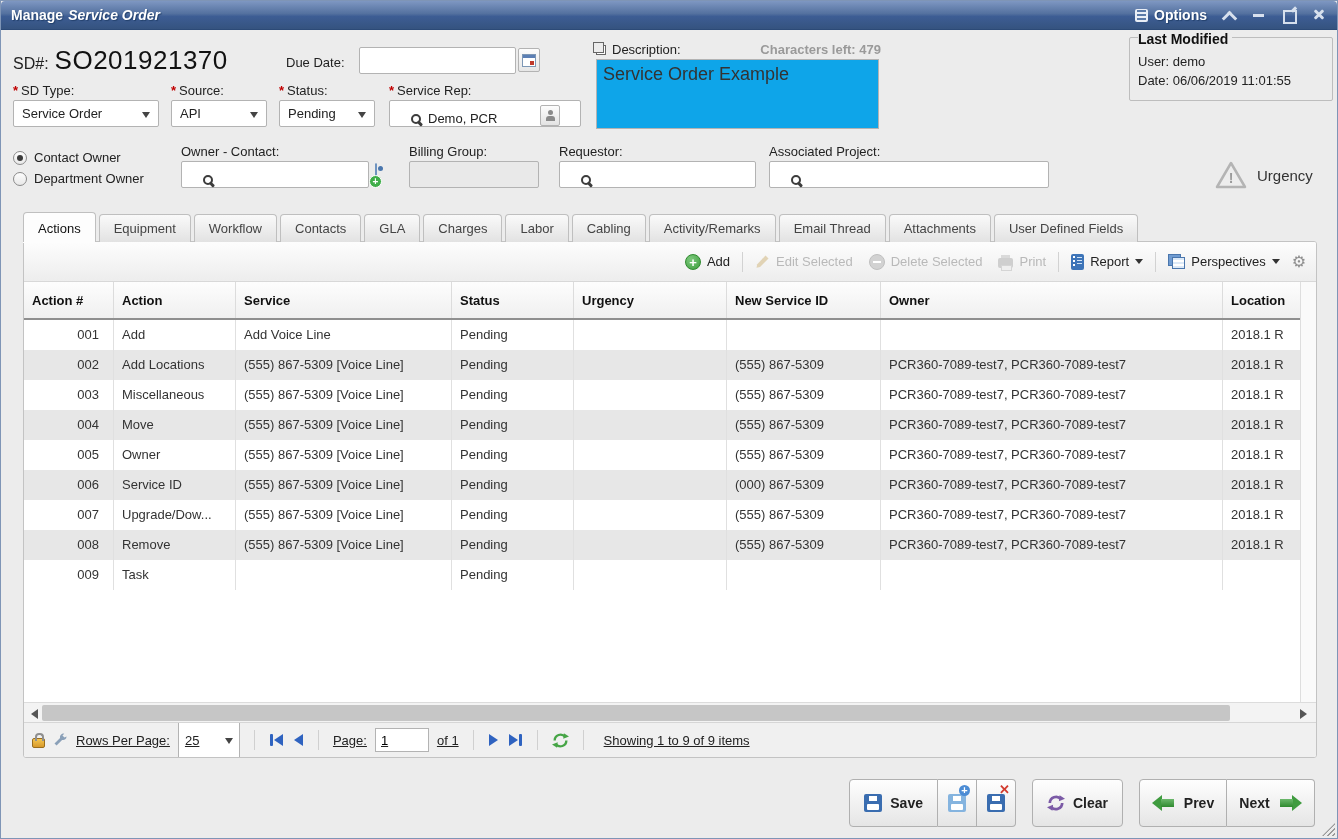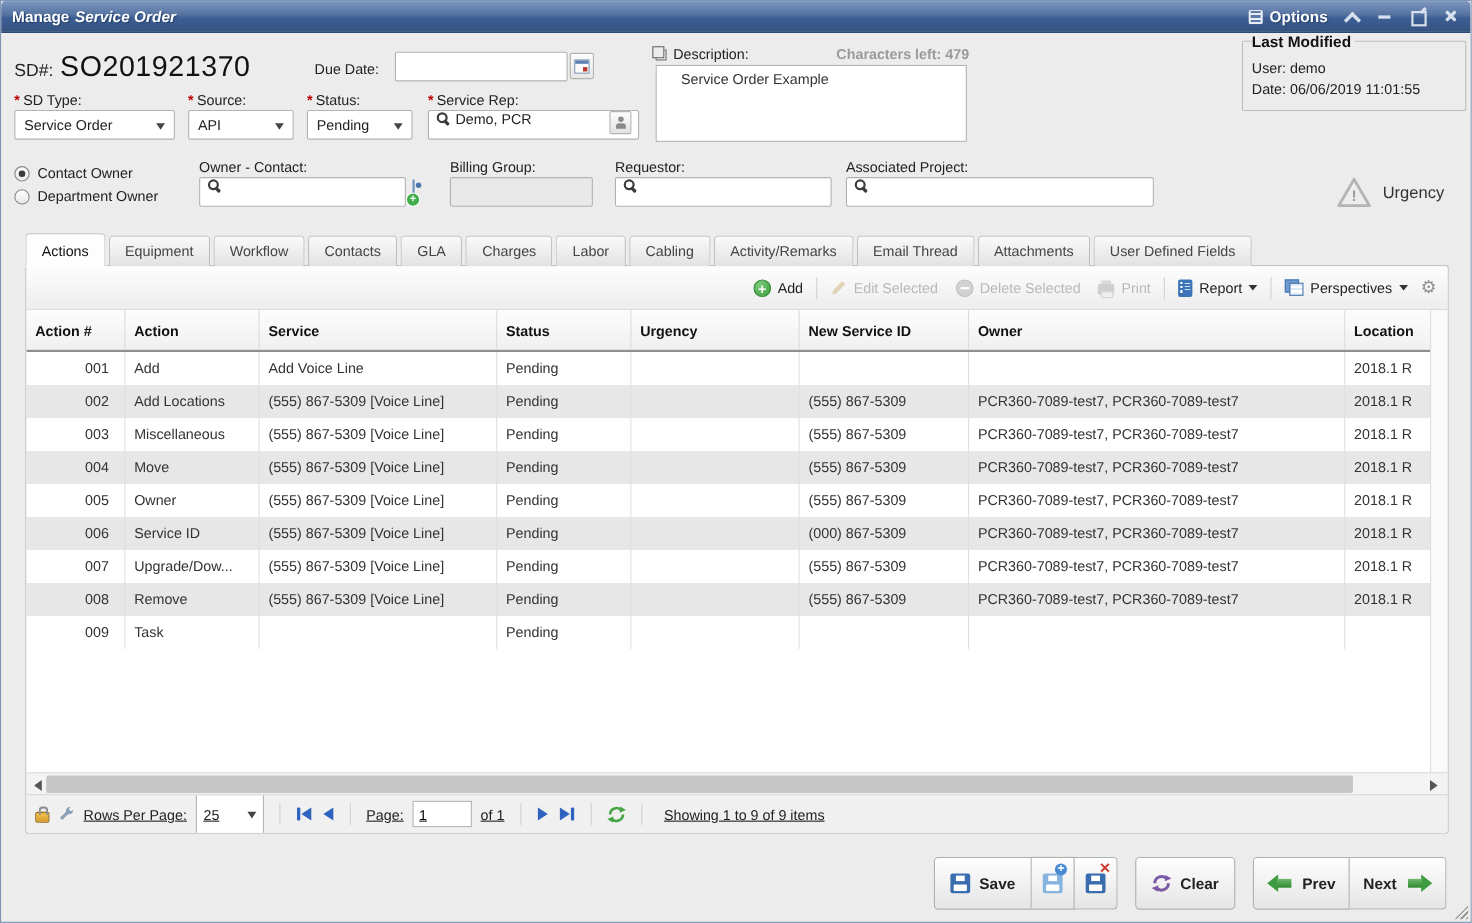--- a/index.html
+++ b/index.html
@@ -26,21 +26,21 @@
   .min-ic::before { content:""; position:absolute; left:2px; top:7px; width:11px; height:3px; background:#dfe7f2; }
   .pop-ic::before { content:""; position:absolute; left:2px; top:3px; width:10px; height:10px; border:2px solid #dfe7f2; }
   .pop-ic::after  { content:""; position:absolute; right:0px; top:1px; width:6px; height:3px; background:#dfe7f2; transform:rotate(-45deg); }
   .close-ic::before, .close-ic::after { content:""; position:absolute; left:2px; top:6px; width:12px; height:3px; background:#dfe7f2; border-radius:1px; }
   .close-ic::before { transform:rotate(45deg); } .close-ic::after { transform:rotate(-45deg); }
 
   
   .label { font-size:13px; color:#222; }
   .req { color:#c00000; font-weight:bold; margin-right:3px; }
   .tinput { background:#fff; border:1px solid #b3b3b3; border-radius:2px; height:27px; font-size:13px; color:#333;
-    padding:0 6px; display:flex; align-items:flex-start; gap:5px; }
+    padding:0 20px; display:flex; align-items:flex-end; gap:5px; }
   .tinput input { border:none; outline:none; flex:1; font-size:13px; font-family:inherit; background:transparent; min-width:0; }
   .fselect { background:#fff; border:1px solid #b3b3b3; border-radius:2px; height:27px; font-size:13px; color:#222;
     display:flex; align-items:center; padding:0 8px; cursor:pointer; }
   .fselect .car { margin-left:auto; width:0; height:0; border:4px solid transparent; border-top:6px solid #444; position:relative; top:3px; }
   .mag { width:13px; height:13px; position:relative; display:inline-block; flex:none; }
   .mag::before { content:""; position:absolute; width:6px; height:6px; border:2px solid #3c3c3c; border-radius:50%; left:1px; top:1px; }
   .mag::after { content:""; position:absolute; width:6px; height:2.5px; background:#3c3c3c; transform:rotate(45deg); left:7px; top:9px; border-radius:1px; }
 
   .sd-block { position:absolute; left:12px; top:44px; display:flex; align-items:baseline; gap:6px; }
   .sd-label { font-size:16px; color:#222; }
@@ -51,22 +51,22 @@
   .cal-btn { position:absolute; left:517px; top:47px; width:22px; height:24px; background:linear-gradient(#fdfdfd,#e6e6e6);
     border:1px solid #b3b3b3; border-radius:2px; display:flex; align-items:center; justify-content:center; cursor:pointer; }
   .cal { width:14px; height:13px; background:#fff; border:1px solid #7d97b5; position:relative; }
   .cal::before { content:""; position:absolute; top:0; left:0; right:0; height:3px; background:#5b7fb5; }
   .cal::after { content:""; position:absolute; right:1px; bottom:1px; width:4px; height:4px; background:#c0392b; }
 
   .desc-label-row { position:absolute; left:595px; top:41px; width:285px; display:flex; align-items:center; gap:6px; }
   .copyic { width:10px; height:10px; border:1px solid #666; background:#fff; position:relative; flex:none; }
   .copyic::before { content:""; position:absolute; left:-4px; top:-4px; width:9px; height:9px; border:1px solid #666; background:#ececec; }
   .chars-left { margin-left:auto; font-size:13px; font-weight:bold; color:#9a9a9a; }
-  .desc-area { position:absolute; left:595px; top:58px; width:283px; height:70px; background:#ffffff; border:1px solid #b3b3b3;
-    font-size:13px; color:#333; padding:4px 22px; resize:none; outline:none; font-family:inherit; }
+  .desc-area { position:absolute; left:595px; top:58px; width:283px; height:70px; background:#0ea5e9; border:1px solid #b3b3b3;
+    font-size:18px; color:#333; padding:4px 6px; resize:none; outline:none; font-family:inherit; }
 
   .lastmod { position:absolute; left:1128px; top:36px; width:204px; height:64px; border:1px solid #bdbdbd;
     border-radius:2px; padding:2px 8px 4px 8px; }
   .lastmod .lm-title { position:relative; top:-10px; background:#ececec; display:inline-block; padding:0 4px 0 0;
     font-size:14px; font-weight:bold; color:#111; }
   .lastmod .lm-line { font-size:13px; color:#222; margin-top:-6px; line-height:19px; }
   .lastmod .lm-line + .lm-line { margin-top:0; }
 
   .fld-label { position:absolute; top:82px; }
   .fld { position:absolute; top:99px; }

